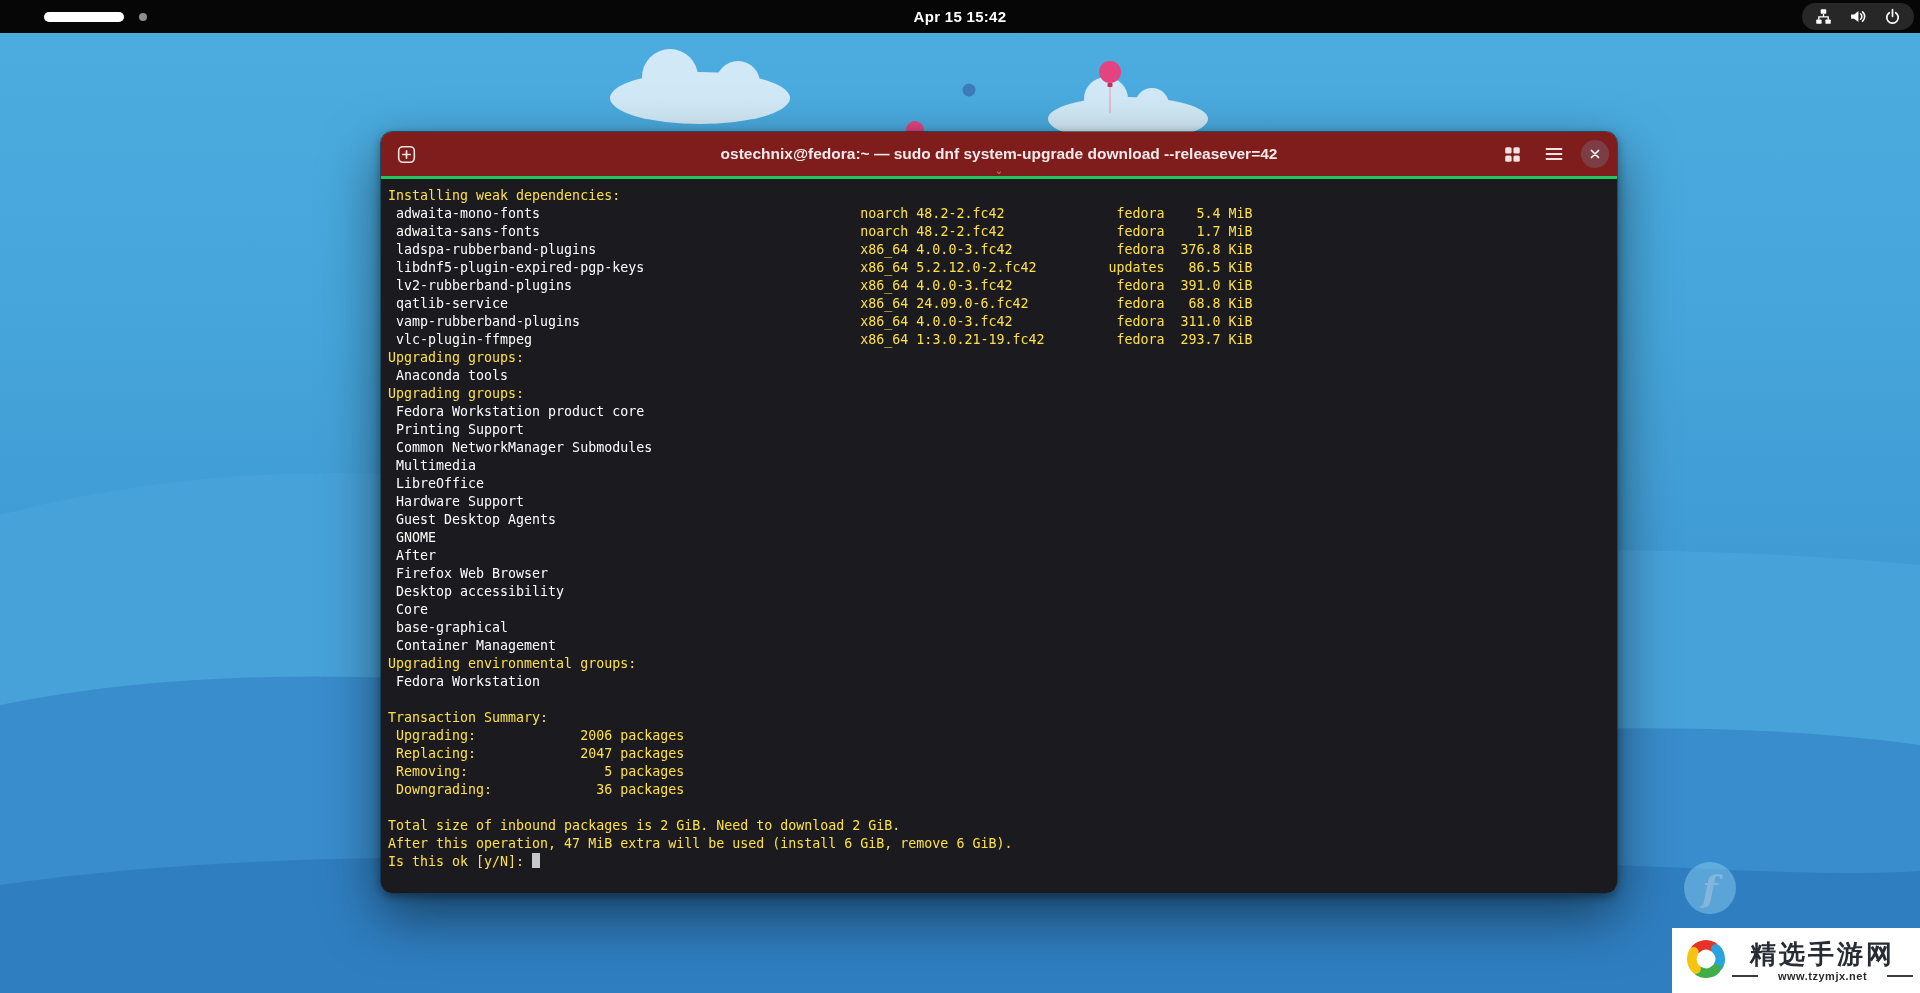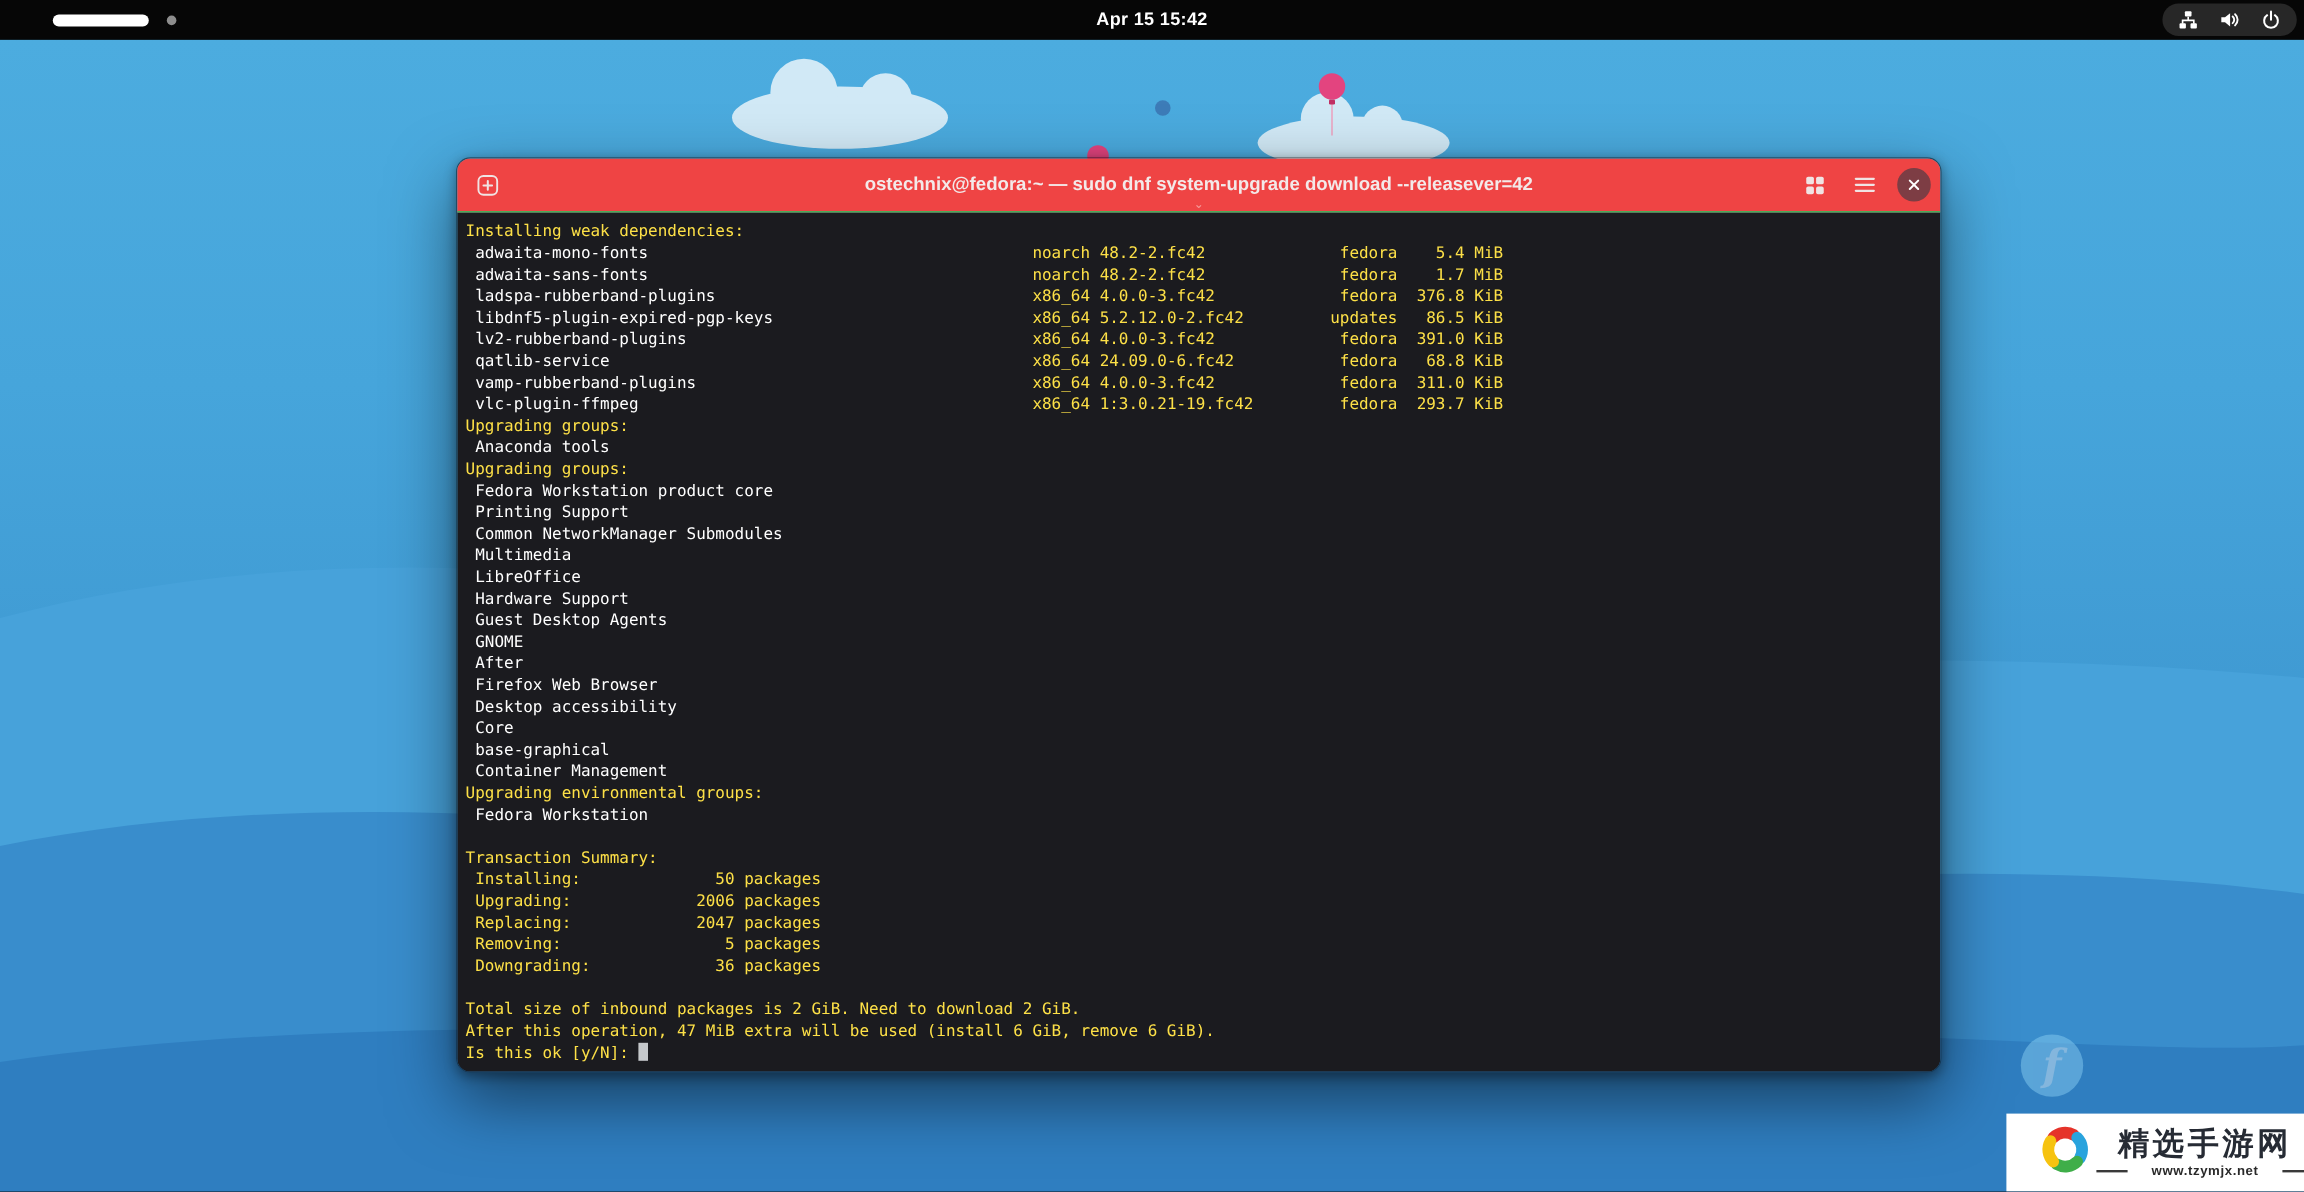--- a/index.html
+++ b/index.html
@@ -26,42 +26,42 @@
   .fedora-mark{position:absolute;left:1684px;top:862px;display:flex;align-items:center;gap:10px;opacity:.5;z-index:2;}
   .fedora-f{width:52px;height:52px;border-radius:26px;background:#85cbf0;color:#d9effb;
     font-family:"DejaVu Serif",serif;font-style:italic;font-weight:bold;font-size:36px;
     display:flex;align-items:center;justify-content:center;}
   .fedora-word{font-size:44px;font-weight:bold;color:#85cbf0;letter-spacing:-1px;font-family:"DejaVu Sans",sans-serif;}
 
   
   .window{position:absolute;left:380px;top:131px;width:1238px;height:763px;border-radius:12px;overflow:hidden;
     box-shadow:0 22px 55px rgba(0,0,0,.5),0 3px 10px rgba(0,0,0,.35);z-index:10;
     border:1px solid rgba(0,0,0,.55);box-sizing:border-box;}
-  .headerbar{position:relative;height:44px;background:#ef4444;border-bottom:1px solid #22c55e;
+  .headerbar{position:relative;height:44px;background:#7f1d1d;border-bottom:3px solid #22c55e;
     display:flex;align-items:center;}
   .hb-btn{background:transparent;border:none;padding:0;margin:0;cursor:pointer;display:flex;align-items:center;
     justify-content:center;width:30px;height:30px;border-radius:6px;}
   .hb-new-tab{position:absolute;left:10px;top:7px;}
   .hb-right{position:absolute;right:8px;top:7px;display:flex;align-items:center;gap:12px;}
   .hb-close{width:28px;height:28px;border-radius:14px;background:#7d3d44;}
   .title{position:absolute;left:0;right:0;top:0;height:44px;display:flex;align-items:center;justify-content:center;
     color:#f3e9e9;font-size:15.5px;font-weight:bold;pointer-events:none;}
   .title-caret{position:absolute;left:50%;transform:translateX(-50%);bottom:1px;color:rgba(255,255,255,.45);
     font-size:10px;line-height:8px;pointer-events:none;}
 
   .term{height:718px;background:#1b1b1f;padding:8px 0 0 7px;cursor:text;
     font-family:"DejaVu Sans Mono",monospace;font-size:13.3px;line-height:18px;}
   .term-line{height:18px;white-space:pre;}
   .fg{color:#fde047;}
   .green{color:#ffffff;}
   .cursor{display:inline-block;width:8px;height:15px;background:#c5c8cb;vertical-align:-2px;}
 
   
   .wm{position:absolute;left:1672px;top:928px;width:248px;height:65px;background:#ffffff;z-index:40;
-    display:flex;align-items:center;padding:0 8px 0 23px;box-sizing:border-box;}
+    display:flex;align-items:center;padding:0 8px 0 8px;box-sizing:border-box;}
   .wm-logo{flex:0 0 52px;}
   .wm-text{flex:1;text-align:center;}
   .wm-title{font-size:26px;font-weight:bold;color:#262b34;letter-spacing:3px;line-height:30px;
     font-family:"DejaVu Sans",sans-serif;}
   .wm-url-row{display:flex;align-items:center;justify-content:center;gap:20px;margin-top:1px;}
   .wm-dash{width:26px;height:2px;background:#3a3a3a;}
   .wm-url{font-size:11px;font-weight:bold;color:#2a2a2a;letter-spacing:.5px;}
 </style>
 </head>
 <body>
@@ -192,21 +192,20 @@
         <div class="term-line"><span class="green"> After</span></div>
         <div class="term-line"><span class="green"> Firefox Web Browser</span></div>
         <div class="term-line"><span class="green"> Desktop accessibility</span></div>
         <div class="term-line"><span class="green"> Core</span></div>
         <div class="term-line"><span class="green"> base-graphical</span></div>
         <div class="term-line"><span class="green"> Container Management</span></div>
         <div class="term-line"><span class="fg">Upgrading environmental groups:</span></div>
         <div class="term-line"><span class="green"> Fedora Workstation</span></div>
         <div class="term-line"></div>
         <div class="term-line"><span class="fg">Transaction Summary:</span></div>
-        <div class="term-line"><span class="fg"> Installing:              50 packages</span></div>
         <div class="term-line"><span class="fg"> Upgrading:             2006 packages</span></div>
         <div class="term-line"><span class="fg"> Replacing:             2047 packages</span></div>
         <div class="term-line"><span class="fg"> Removing:                 5 packages</span></div>
         <div class="term-line"><span class="fg"> Downgrading:             36 packages</span></div>
         <div class="term-line"></div>
         <div class="term-line"><span class="fg">Total size of inbound packages is 2 GiB. Need to download 2 GiB.</span></div>
         <div class="term-line"><span class="fg">After this operation, 47 MiB extra will be used (install 6 GiB, remove 6 GiB).</span></div>
         <div class="term-line"><span class="fg">Is this ok [y/N]: </span><span class="cursor"></span></div>
       </div>
   </div>

